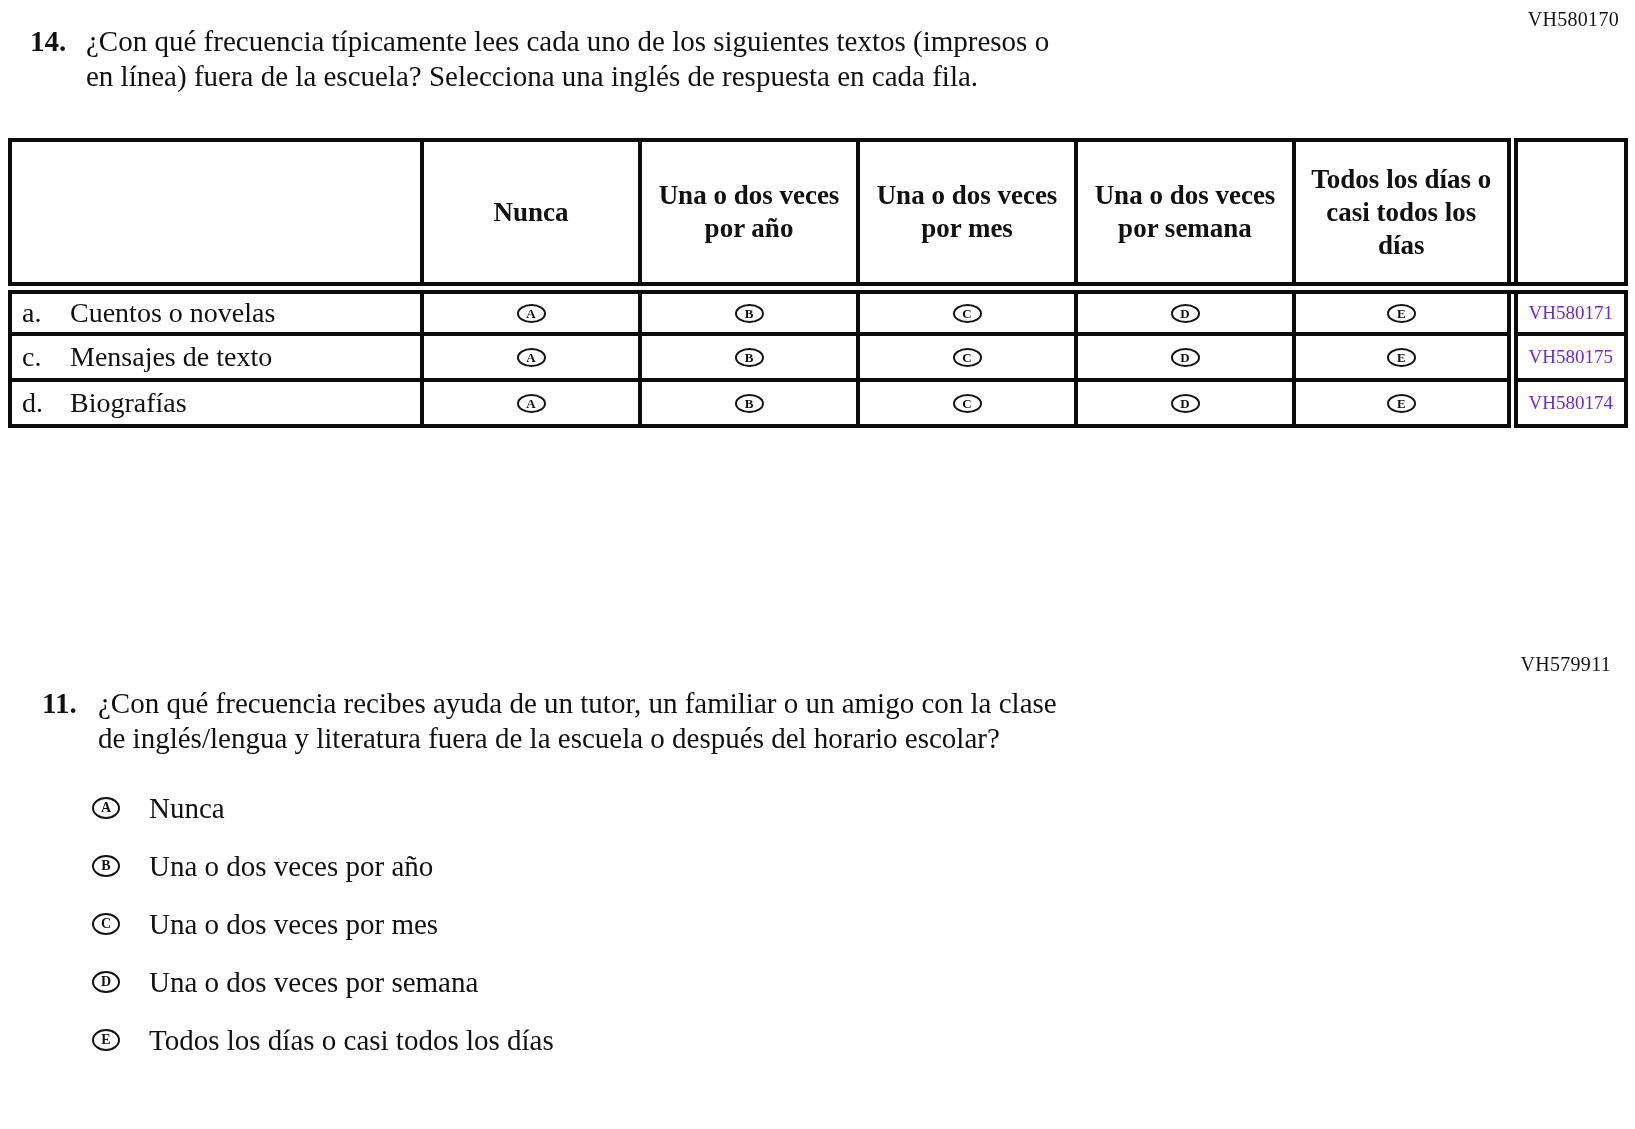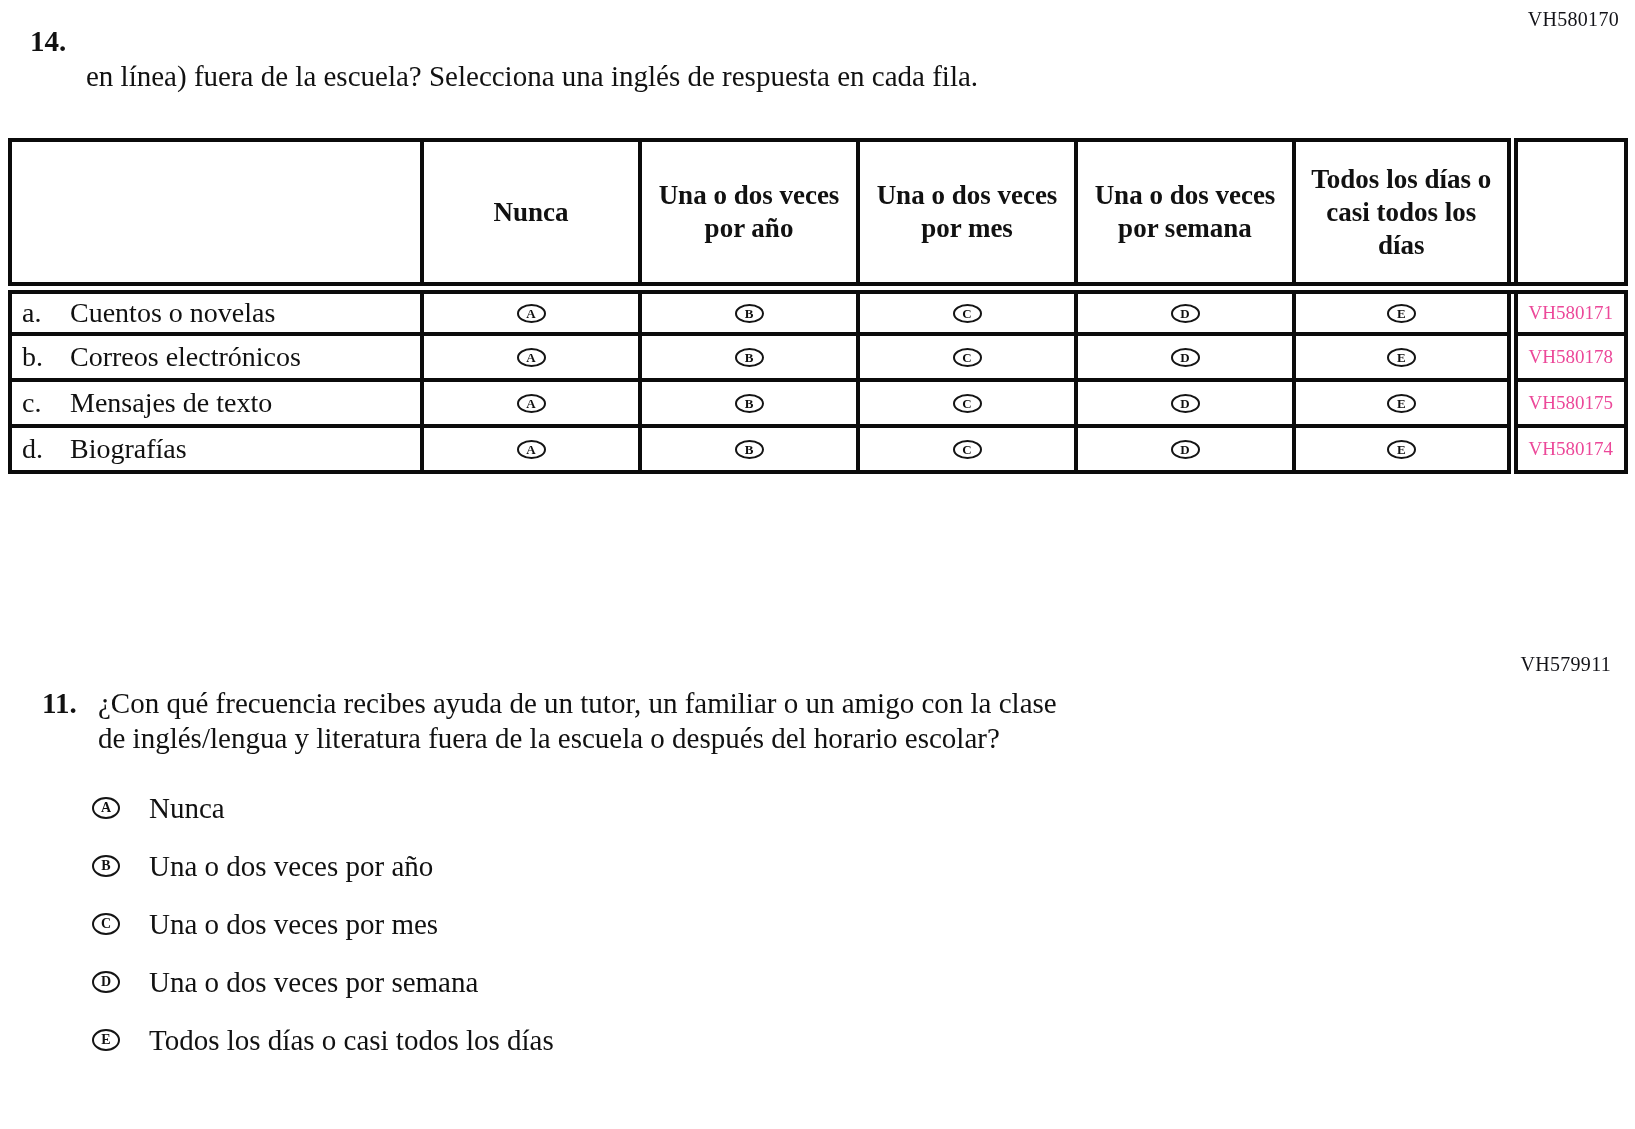--- a/index.html
+++ b/index.html
@@ -70,21 +70,21 @@
     white-space: nowrap;
   }
   .row-letter { display: inline-block; width: 48px; }
   .freq-table td.bubble-cell { text-align: center; }
   .freq-table th.code-head, .freq-table td.code-cell {
     border-left: 11px double #0b0b0b;
   }
   .freq-table td.code-cell {
     font-size: 19px;
     text-align: center;
-    color: #ec4899;
+    color: #6d28d9;
     padding: 0 2px;
   }
 
   .bubble {
     display: inline-flex;
     align-items: center;
     justify-content: center;
     width: 29px; height: 19px;
     border: 2.5px solid #141414;
     border-radius: 50%;
@@ -116,21 +116,21 @@
     white-space: nowrap;
   }
 </style>
 </head>
 <body>
 
 <div class="vh-code code-q10">VH580170</div>
 
 <div class="question q10">
   <div class="qnum">14.</div>
-  <div class="qtext"><br><span>en línea) </span><b>fuera de la escuela</b><span>? Selecciona </span><b>una</b><span> inglés de respuesta en cada fila.</span></div>
+  <div class="qtext"><span>¿Con qué frecuencia típicamente lees cada uno de los siguientes textos (impresos o</span><br><span>en línea) </span><b>fuera de la escuela</b><span>? Selecciona </span><b>una</b><span> inglés de respuesta en cada fila.</span></div>
 </div>
 
 <table class="freq-table">
   <colgroup>
     <col style="width:412px">
     <col style="width:218px">
       <col style="width:218px">
       <col style="width:218px">
       <col style="width:218px">
       <col style="width:218px">
@@ -151,29 +151,20 @@
     <tr>
       <td class="label-cell"><span class="row-letter">a.</span><span>Cuentos o novelas</span></td>
       <td class="bubble-cell"><span class="bubble">A</span></td>
       <td class="bubble-cell"><span class="bubble">B</span></td>
       <td class="bubble-cell"><span class="bubble">C</span></td>
       <td class="bubble-cell"><span class="bubble">D</span></td>
       <td class="bubble-cell"><span class="bubble">E</span></td>
       <td class="code-cell">VH580171</td>
     </tr>
     <tr>
-      <td class="label-cell"><span class="row-letter">b.</span><span>Correos electrónicos</span></td>
-      <td class="bubble-cell"><span class="bubble">A</span></td>
-      <td class="bubble-cell"><span class="bubble">B</span></td>
-      <td class="bubble-cell"><span class="bubble">C</span></td>
-      <td class="bubble-cell"><span class="bubble">D</span></td>
-      <td class="bubble-cell"><span class="bubble">E</span></td>
-      <td class="code-cell">VH580178</td>
-    </tr>
-    <tr>
       <td class="label-cell"><span class="row-letter">c.</span><span>Mensajes de texto</span></td>
       <td class="bubble-cell"><span class="bubble">A</span></td>
       <td class="bubble-cell"><span class="bubble">B</span></td>
       <td class="bubble-cell"><span class="bubble">C</span></td>
       <td class="bubble-cell"><span class="bubble">D</span></td>
       <td class="bubble-cell"><span class="bubble">E</span></td>
       <td class="code-cell">VH580175</td>
     </tr>
     <tr>
       <td class="label-cell"><span class="row-letter">d.</span><span>Biografías</span></td>

